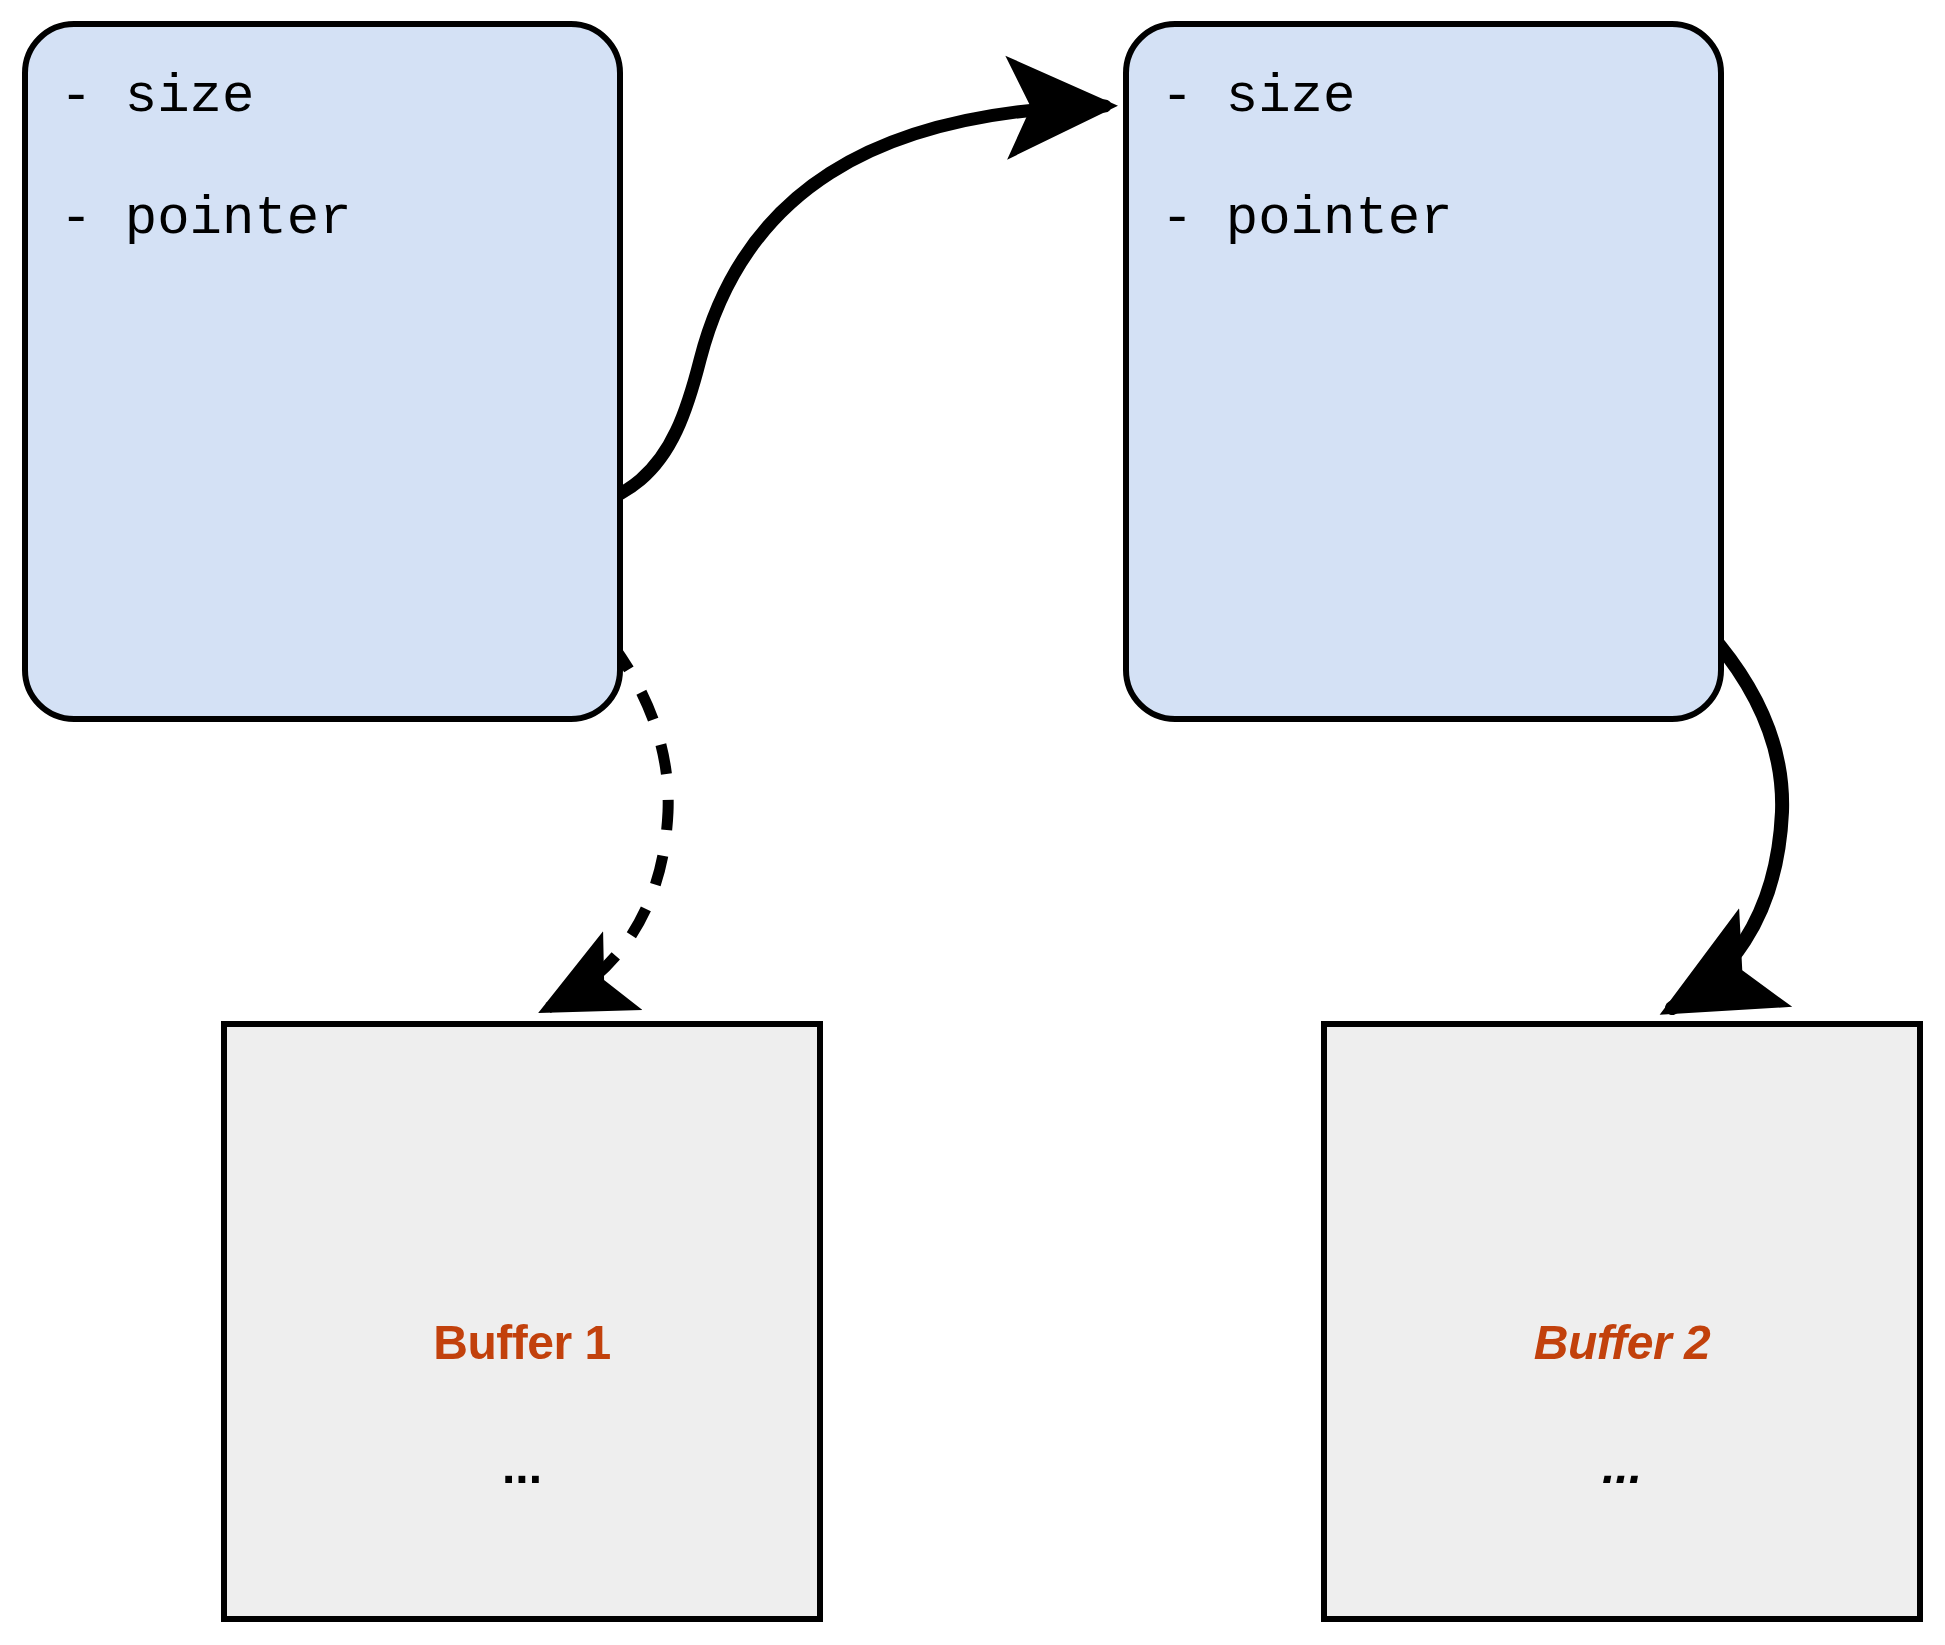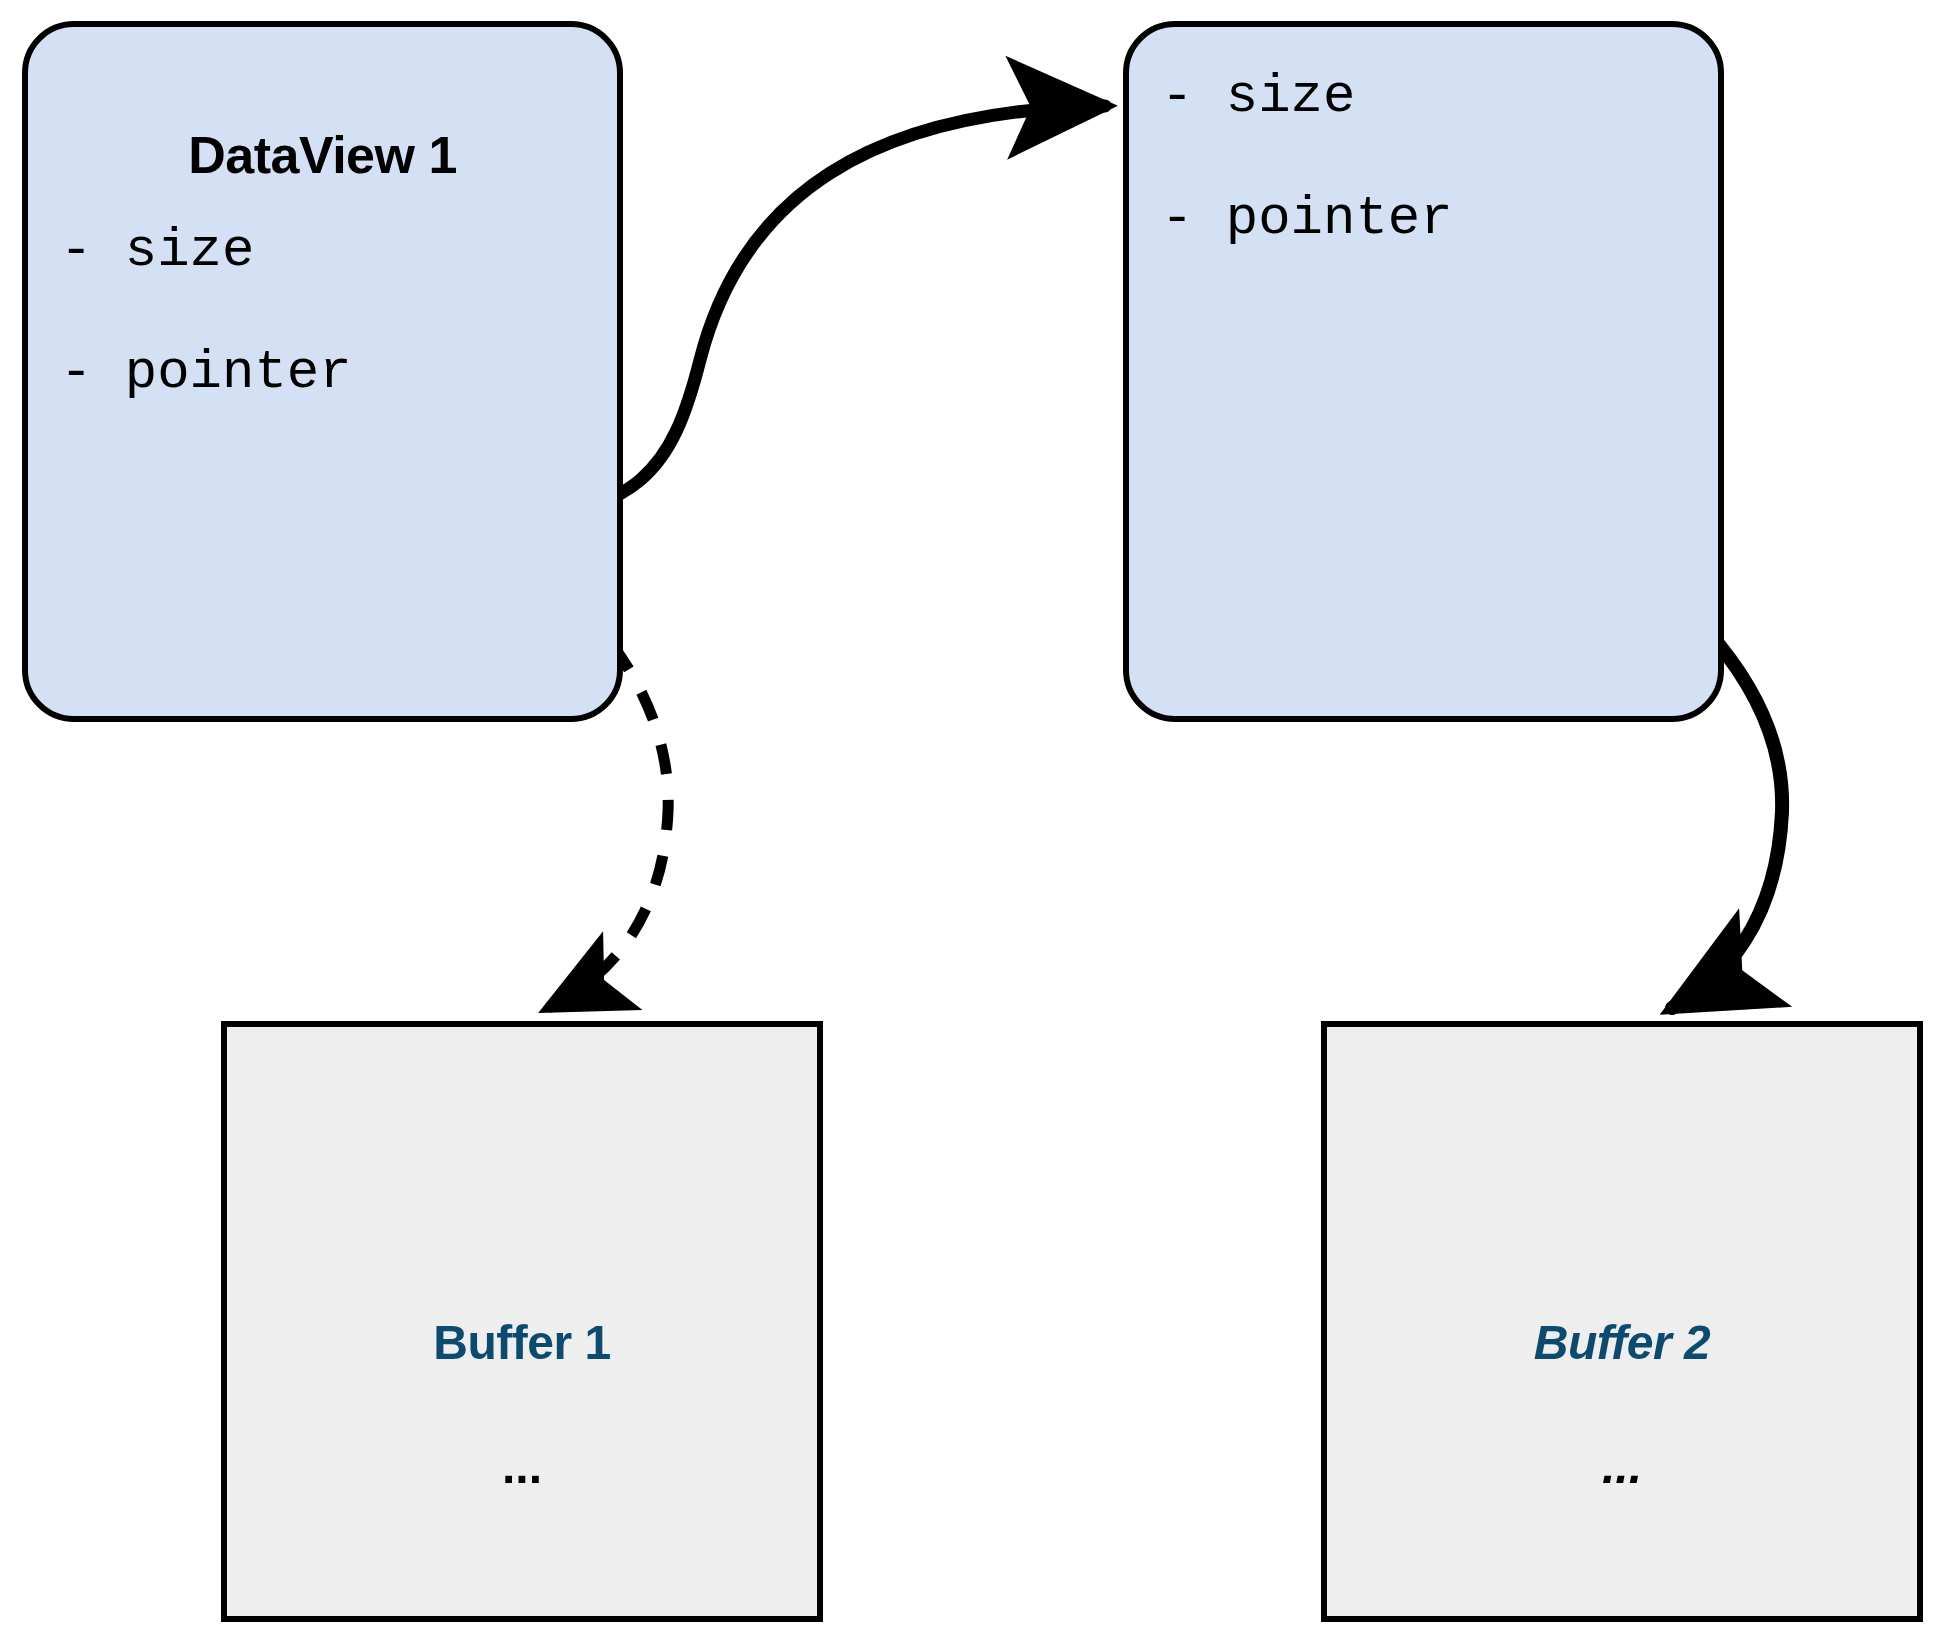--- a/index.html
+++ b/index.html
@@ -73,21 +73,21 @@
   .buffer {
     background: #eeeeee;
     border: 6px solid #000000;
     border-radius: 0;
   }
   .buf-title {
     font-family: "Liberation Sans", sans-serif;
     font-weight: bold;
     font-size: 48px;
     line-height: 1;
-    color: #0c4a6e;
+    color: #c2410c;
     letter-spacing: -0.5px;
     margin-top: 292px;
     text-align: left;
   }
   .buf-ellipsis {
     font-family: "Liberation Sans", sans-serif;
     font-weight: bold;
     font-size: 48px;
     line-height: 1;
     color: #000000;
@@ -108,21 +108,20 @@
     </defs>
 
     <path d="M 487 521 C 640 516 672 470 700 360 C 742 196 870 110 1105 106" fill="none" stroke="#000000" stroke-width="13" stroke-linecap="round" marker-end="url(#arrowhead)"></path>
 
     <path d="M 492 528 C 612 616 672 712 668 812 C 663 920 608 978 548 1008" fill="none" stroke="#000000" stroke-width="11" stroke-linecap="butt" stroke-dasharray="30 26" marker-end="url(#arrowhead)"></path>
 
     <path d="M 1576 522 C 1702 604 1786 700 1782 812 C 1777 922 1724 980 1672 1008" fill="none" stroke="#000000" stroke-width="14" stroke-linecap="round" marker-end="url(#arrowhead)"></path>
   </svg>
 
   <div class="node dataview" style="left:22px; top:21px; width:601px; height:701px;">
-    <div class="dv-title">DataView 1</div>
     <div class="dv-fields">
       <div class="dv-field">- size</div>
       <div class="dv-field">- pointer</div>
     </div>
   </div>
 
   <div class="node dataview" style="left:1123px; top:21px; width:601px; height:701px;">
     <div class="dv-fields">
       <div class="dv-field">- size</div>
       <div class="dv-field">- pointer</div>

